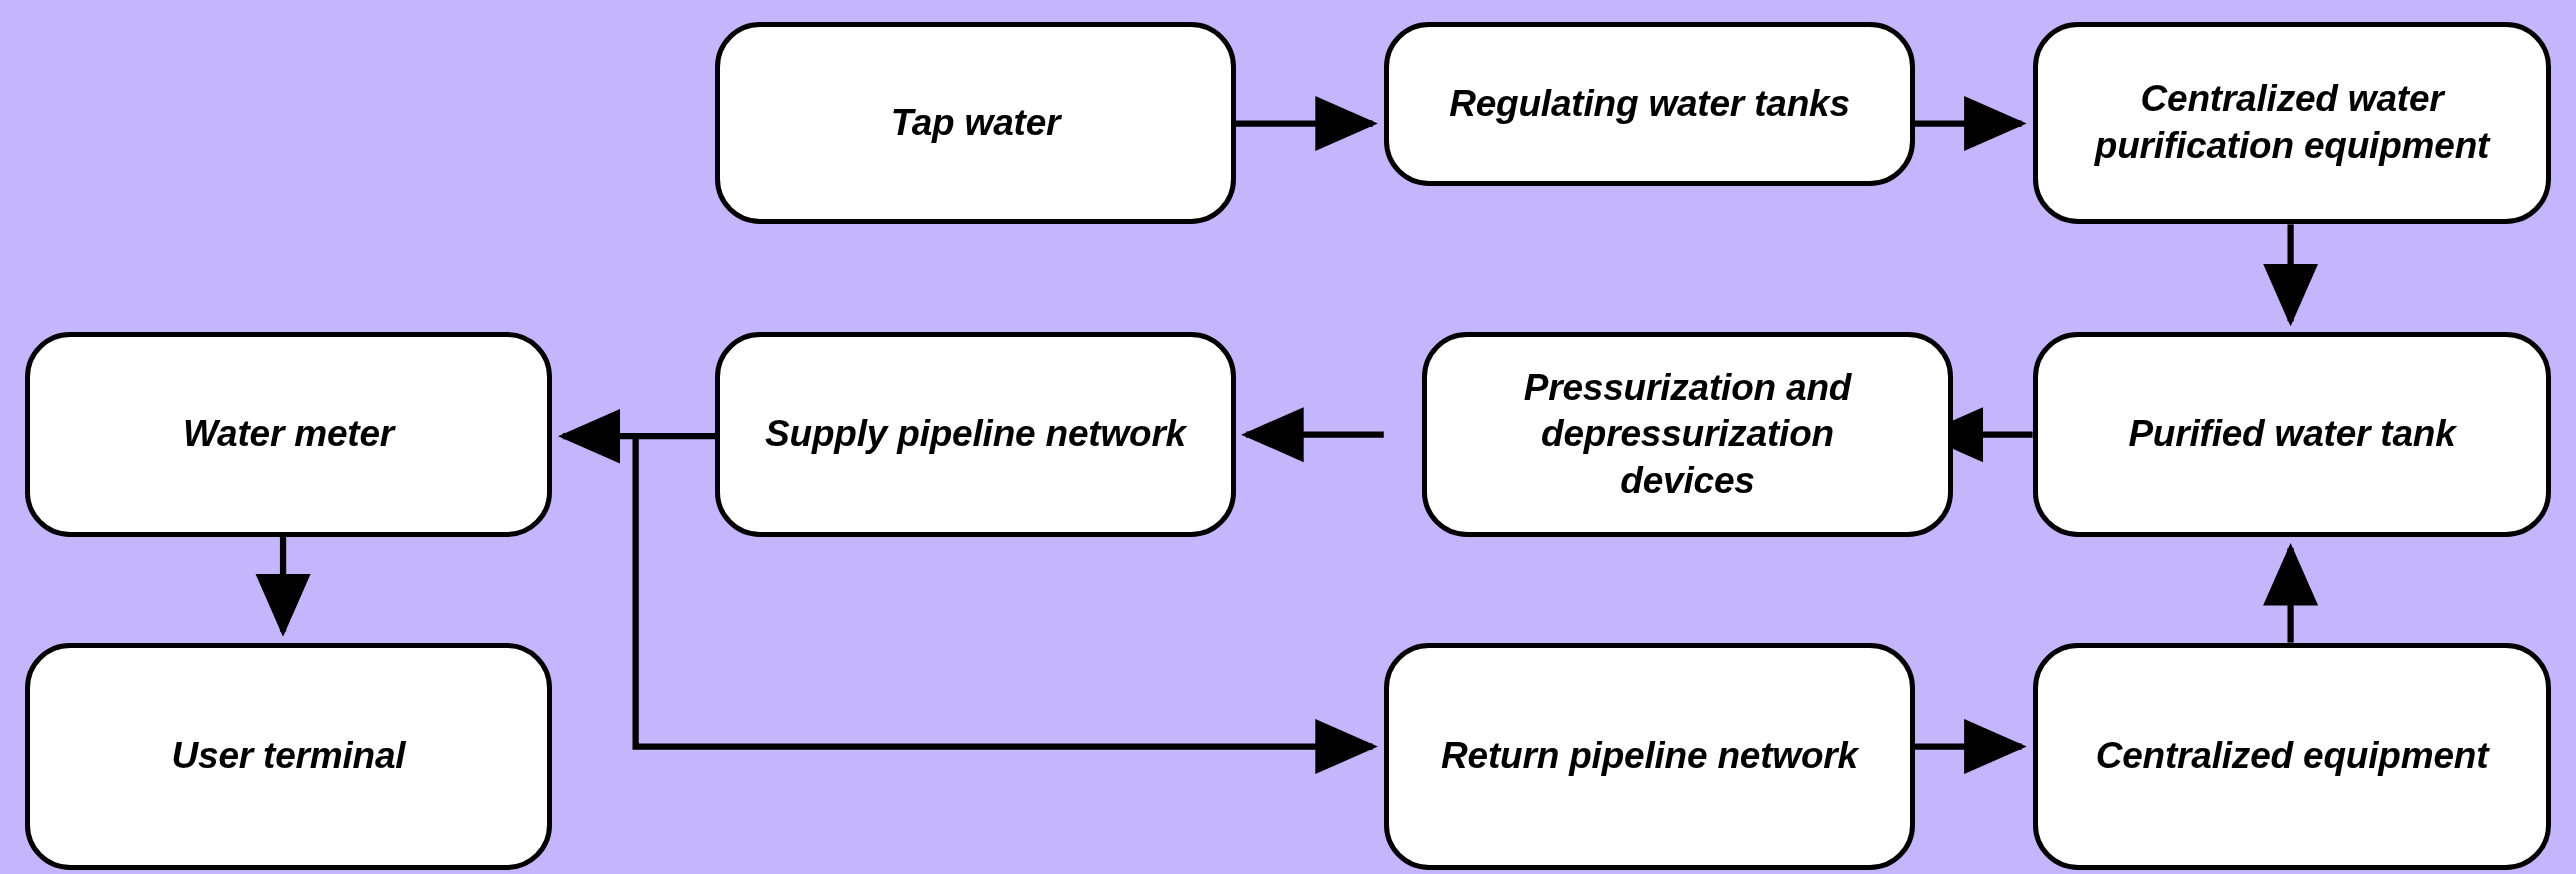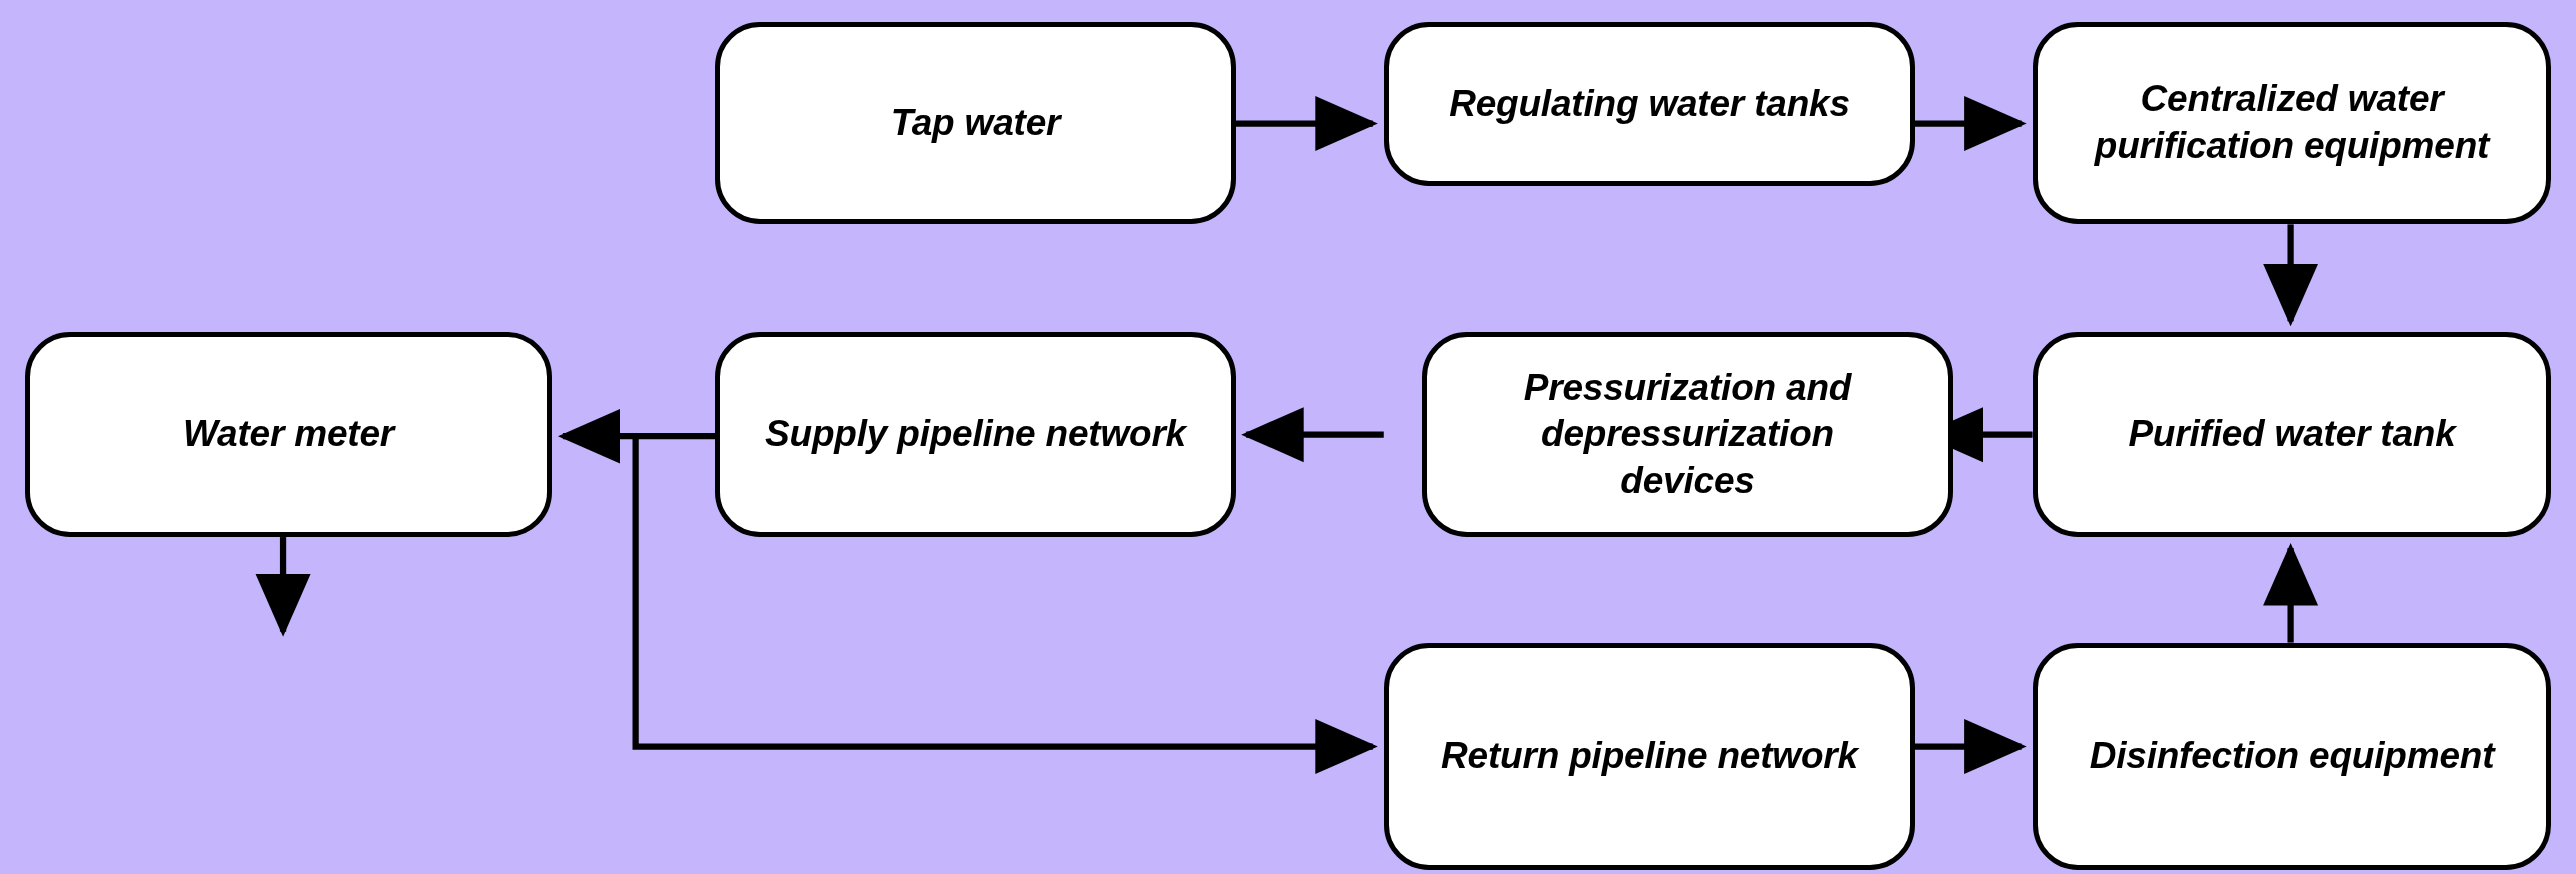--- a/index.html
+++ b/index.html
@@ -115,23 +115,26 @@
   <div class="node" style="left:1384px; top:332px; width:531px; height:205px;margin-left:38px;">
     <span class="node-label">Pressurization and
 depressurization
 devices</span>
   </div>
 
   <div class="node" style="left:2033px; top:332px; width:518px; height:205px;">
     <span class="node-label">Purified water tank</span>
   </div>
 
+  <div class="node" style="left:25px; top:643px; width:527px; height:227px;">
+    <span class="node-label">User terminal</span>
+  </div>
 
   <div class="node" style="left:1384px; top:643px; width:531px; height:227px;">
     <span class="node-label">Return pipeline network</span>
   </div>
 
   <div class="node" style="left:2033px; top:643px; width:518px; height:227px;">
-    <span class="node-label">Disinfection equipment</span>
+    <span class="node-label">Centralized equipment</span>
   </div>
 
 </div>
 
 
 </body></html>

